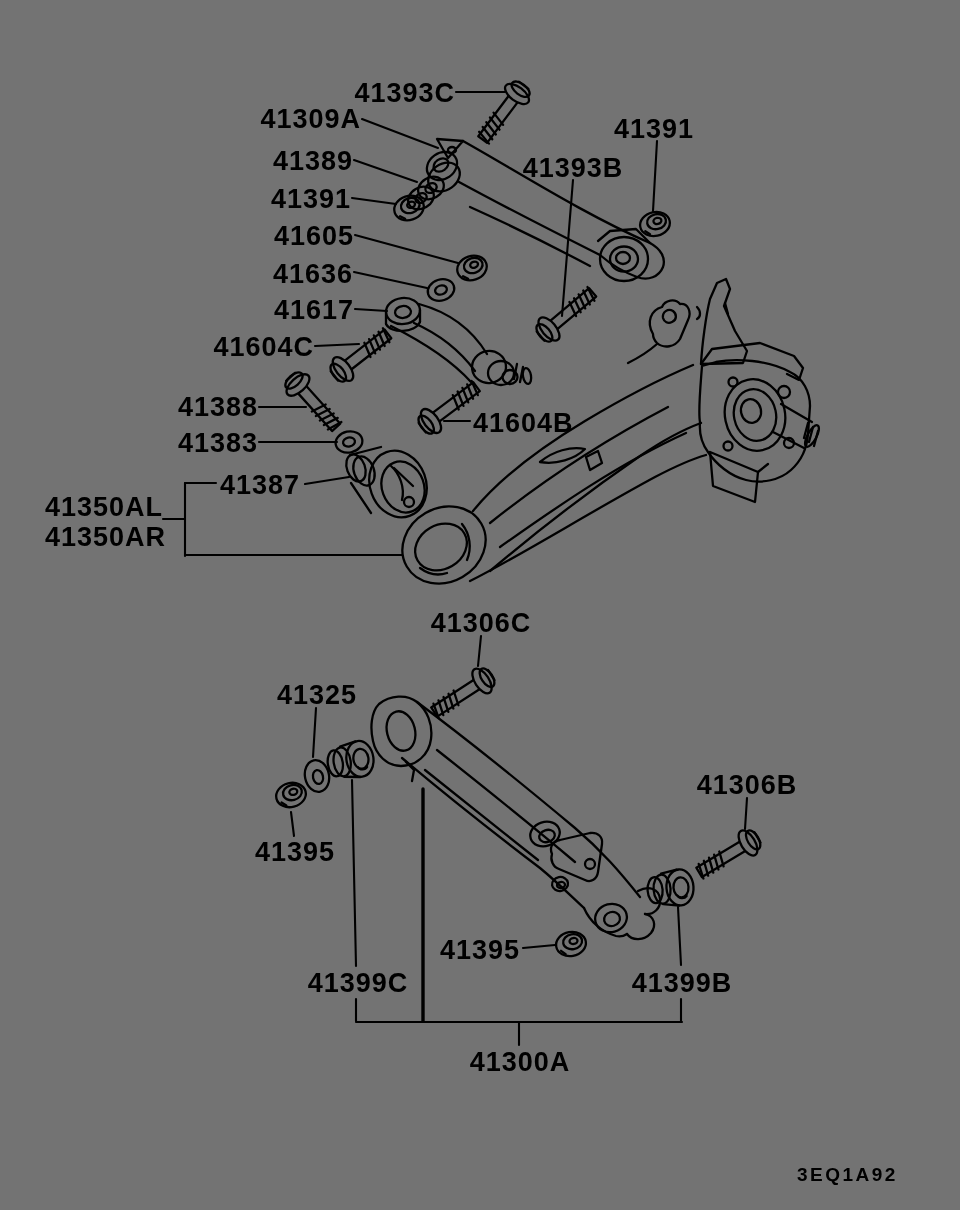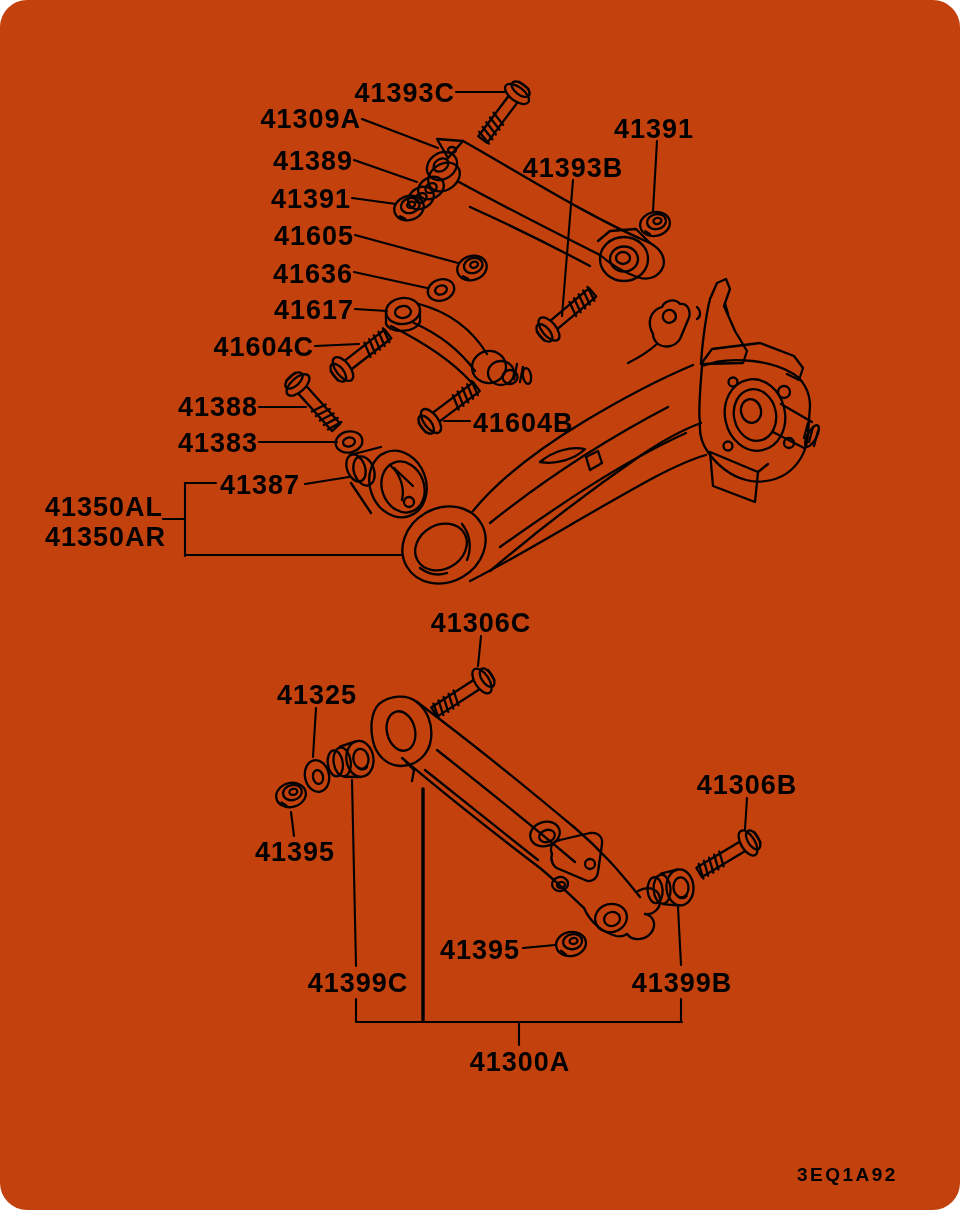--- a/index.html
+++ b/index.html
@@ -1,18 +1,18 @@
 <!DOCTYPE html>
 <html><head>
 <meta charset="utf-8">
 <style>
   html,body { margin:0; padding:0; background:#ffffff; }
   .page {
-    position:relative; width:960px; height:1210px; background:#c2410c;
-    font-family:"Liberation Sans", sans-serif; overflow:hidden;border-radius:27px;
+    position:relative; width:960px; height:1210px; background:#737373;
+    font-family:"Liberation Sans", sans-serif; overflow:hidden;
   }
   svg { position:absolute; left:0; top:0; }
   .art, .art * { fill:none; stroke:#000000; stroke-width:2.3;
                  stroke-linecap:round; stroke-linejoin:round; }
   .leader { fill:none; stroke:#000000; stroke-width:2.1; stroke-linecap:round; }
   .leader-thick { stroke-width:3.4; }
   .labels text { fill:#000000; stroke:none; font-weight:bold;
                  font-family:"Liberation Sans", sans-serif; }
   .plabel { font-size:27px; letter-spacing:1px; }
   .code  { font-size:19px; letter-spacing:2.5px; }

